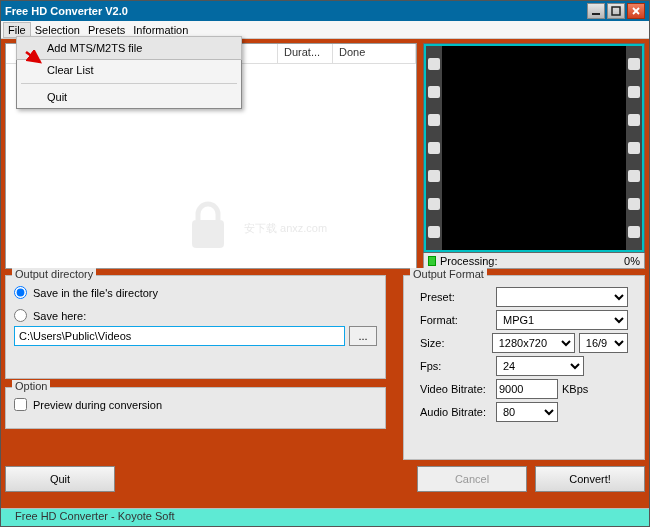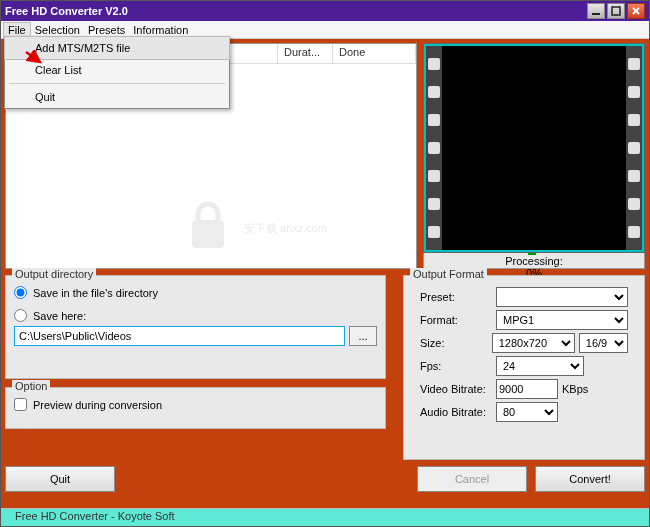--- a/index.html
+++ b/index.html
@@ -1,57 +1,57 @@
 <!DOCTYPE html>
 <html><head>
 <meta charset="utf-8">
 <style>
 * { box-sizing: border-box; margin: 0; padding: 0; font-family: "Segoe UI", Tahoma, sans-serif; font-size: 11px; }
 body { background: #fff; width: 650px; height: 527px; overflow: hidden; position: relative; }
 .window { width: 650px; height: 527px; border: 1px solid #555; background: #f0f0f0; display: flex; flex-direction: column; }
-.titlebar { height: 20px; background: #4c1d95; color: #fff; display: flex; align-items: center; padding: 0 4px; font-family: "SimSun", monospace; font-size: 12px; font-weight: bold; }
+.titlebar { height: 20px; background: #0369a1; color: #fff; display: flex; align-items: center; padding: 0 4px; font-family: "SimSun", monospace; font-size: 12px; font-weight: bold; }
 .titlebar .title { flex: 1; }
 .tb-btn { width: 18px; height: 16px; margin-left: 2px; display: flex; align-items: center; justify-content: center; cursor: pointer; }
 .tb-min, .tb-max { background: linear-gradient(#e6e6e6,#b6b6b6); border: 1px solid #888; color: #222; }
 .tb-close { background: linear-gradient(#f08060,#d04020); border: 1px solid #a03010; color: #fff; }
 .menubar { height: 18px; background: #f6f6f6; border-bottom: 1px solid #ccc; display: flex; align-items: center; padding: 0 2px; }
 .menubar span { padding: 1px 4px; cursor: default; }
 .menubar span.open { background: #e6e6e6; border: 1px solid #bbb; }
 .client { flex: 1; background: #c2410c; padding: 4px; display: flex; flex-direction: column; gap: 4px; position: relative; }
 .top-row { display: flex; gap: 6px; height: 226px; }
 .list-panel { flex: 1; background: #fff; border: 1px solid #999; position: relative; }
 .list-header { height: 20px; background: #fff; border-bottom: 1px solid #ddd; display: flex; }
 .list-header .col { border-right: 1px solid #ddd; padding: 2px 6px; color: #333; }
 .preview-panel { width: 222px; display: flex; flex-direction: column; }
 .preview-box { flex: 1; background: #00c0c4; border: 1px solid #666; padding: 2px; display: flex; }
 .film { flex: 1; background: #333; display: flex; }
 .sprockets { width: 16px; background: #444; display: flex; flex-direction: column; justify-content: space-around; padding: 4px 0; }
 .sprockets .hole { height: 12px; margin: 0 2px; background: #e2e2e2; border-radius: 2px; }
 .film-mid { flex: 1; background: #000; }
-.progress-row { height: 16px; background: #e9e9e9; border: 1px solid #999; border-top: none; display: flex; align-items: center; padding: 0 4px; font-size: 10px; flex-direction: column; }
+.progress-row { height: 16px; background: #e9e9e9; border: 1px solid #999; border-top: none; display: flex; align-items: center; padding: 0 4px; font-size: 10px; }
 .progress-row .bar { width: 8px; height: 10px; background: #3c3; border: 1px solid #090; margin-right: 4px; }
 .group { border: 1px solid #bbb; padding: 8px 8px 6px; position: relative; margin-top: 2px; background: #e9e9e9; }
 .group-title { position: absolute; top: -8px; left: 6px; background: #e9e9e9; padding: 0 3px; color: #333; }
 .mid-row { display: flex; gap: 17px; }
 .left-col { flex: 1; display: flex; flex-direction: column; gap: 6px; }
 .right-col { width: 242px; }
 .radio-row, .check-row { display: flex; align-items: center; gap: 4px; margin: 2px 0; }
 .path-row { display: flex; gap: 4px; margin-top: 4px; }
 .path-row input { flex: 1; height: 20px; border: 1px solid #0ea5e9; padding: 0 4px; background: #fff; }
 .path-row button { width: 28px; height: 20px; border: 1px solid #888; background: #f0f0f0; cursor: pointer; }
 .form-row { display: flex; align-items: center; margin: 3px 8px; gap: 4px; }
 .form-row label { width: 72px; }
 .form-row select, .form-row input[type=text] { height: 20px; border: 1px solid #666; background: #fff; padding: 0 2px; }
 .sel-wide { flex: 1; }
 .btn-row { display: flex; gap: 8px; margin-top: 2px; }
 .main-btn { width: 110px; height: 26px; border: 1px solid #888; background: linear-gradient(#f6f6f6,#dcdcdc); cursor: pointer; }
 .main-btn:disabled { color: #999; background: #eee; }
 .spacer { flex: 1; }
 .statusbar { height: 18px; border-top: 1px solid #bbb; background: #5eead4; padding: 1px 14px; display: flex; align-items: flex-start; color: #333; }
-.dropdown { position: absolute; top: 36px; left: 4px; width: 226px; background: #f4f4f4; border: 1px solid #888; box-shadow: 2px 2px 4px rgba(0,0,0,.3); z-index: 100; }
+.dropdown { position: absolute; top: 36px; left: 16px; width: 226px; background: #f4f4f4; border: 1px solid #888; box-shadow: 2px 2px 4px rgba(0,0,0,.3); z-index: 100; }
 .dropdown .item { padding: 5px 8px 5px 30px; cursor: pointer; }
 .dropdown .item.active { background: #e6e6e6; border: 1px solid #bbb; margin: -1px; }
 .dropdown .sep { height: 1px; background: #ccc; margin: 2px 4px; }
 .arrow-cursor { position: absolute; top: 50px; left: 24px; z-index: 200; pointer-events: none; }
 .watermark { position: absolute; top: 200px; left: 180px; opacity: .15; font-size: 48px; color: #666; pointer-events: none; font-family: sans-serif; display: flex; align-items: center; gap: 8px; z-index: 50; }
 input[type=radio], input[type=checkbox] { margin-right: 2px; }
 </style>
 </head>
 <body>
 

